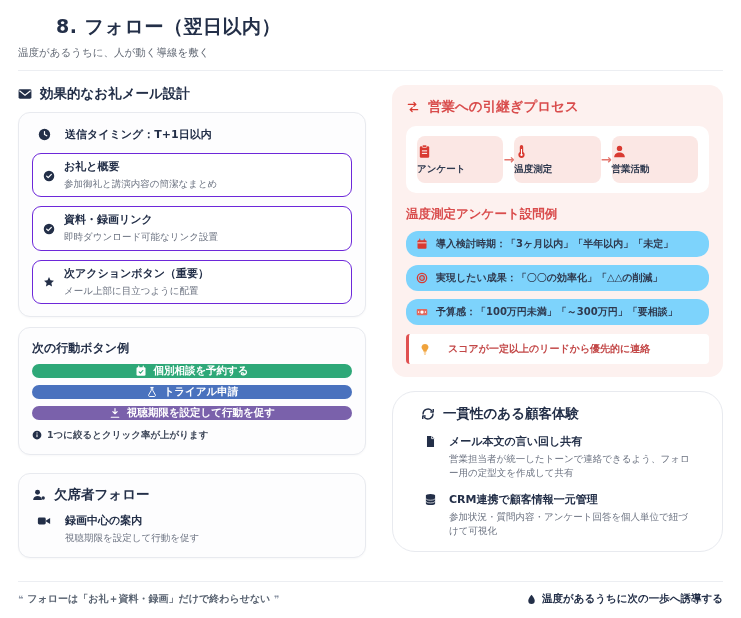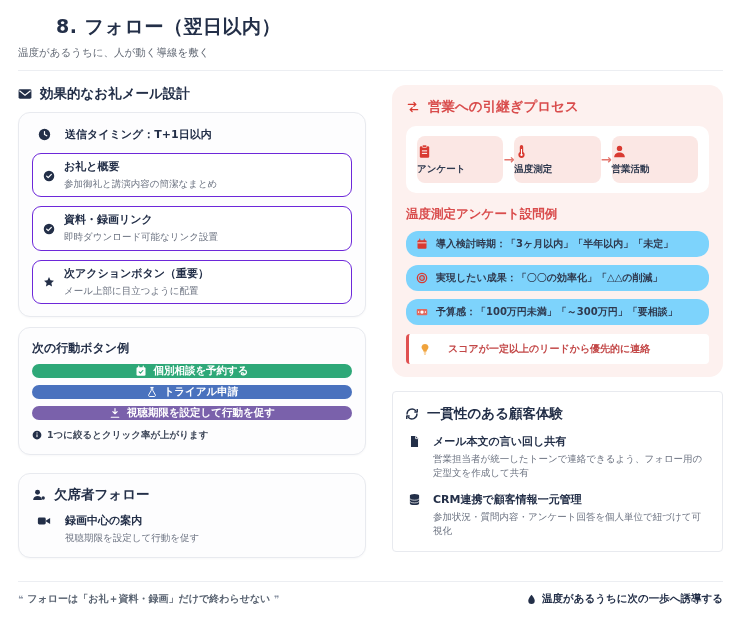--- a/index.html
+++ b/index.html
@@ -43,21 +43,21 @@
   .absent-item{display:flex;gap:14px;align-items:flex-start;margin-top:9px;padding-left:5px;}
   
   .pink-card{background:var(--pink);border-radius:14px;padding:13px 14px;}
   .flow-box{background:#fff;border-radius:10px;padding:10px 11px;margin-top:10px;display:flex;align-items:center;justify-content:space-between;}
   .step{background:var(--step);border-radius:8px;width:88px;padding:8px 0 7px;display:flex;flex-direction:column;gap:4px;}
   .step-label{font-size:9.5px;font-weight:800;color:#2f3a4f;}
   .flow-arrow{color:#e4766e;font-size:13px;font-weight:700;}
   .survey-title{color:var(--red);font-size:12.5px;font-weight:800;margin-top:13px;}
   .q-row{background:#7dd3fc;border-radius:12px;padding:6px 10px;margin-top:8px;display:flex;align-items:center;gap:8px;font-size:10px;font-weight:700;color:#2f3a4f;}
   .callout{background:#fff;border-left:3px solid #e05050;border-radius:4px;padding:8px 10px;margin-top:9px;display:flex;align-items:center;gap:17px;font-size:10px;font-weight:700;color:#c34848;}
-  .white-card{border:1px solid var(--border);border-radius:4px;background:#fff;padding:13px 12px;margin-top:14px;}
+  .white-card{border:1px solid var(--border);border-radius:23px;background:#fff;padding:13px 28px;margin-top:14px;}
   .cons-item{display:flex;gap:12px;align-items:flex-start;margin-top:11px;padding-left:3px;}
   
   .footer-divider{border:none;border-top:1px solid #eceef2;margin-top:auto;}
   footer{display:flex;align-items:center;justify-content:space-between;padding-top:10px;}
   .quote{font-size:10px;font-weight:700;color:#5a6472;display:flex;align-items:center;gap:4px;}
   .quote .qmark{color:#8a93a3;font-size:9px;}
   .cta{font-size:10.5px;font-weight:800;color:var(--navy);display:flex;align-items:center;gap:5px;}
   
   .ic{display:inline-flex;flex:none;align-items:center;justify-content:center;}
   .ic svg{width:100%;height:100%;display:block;}

